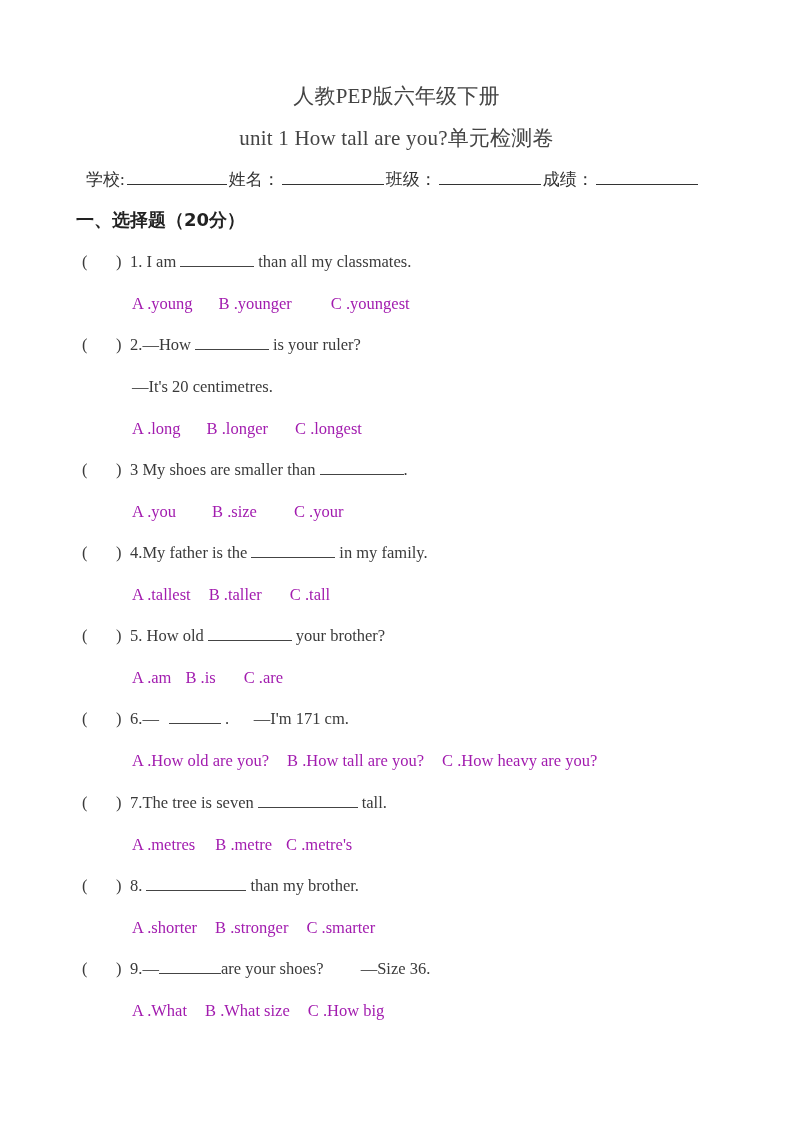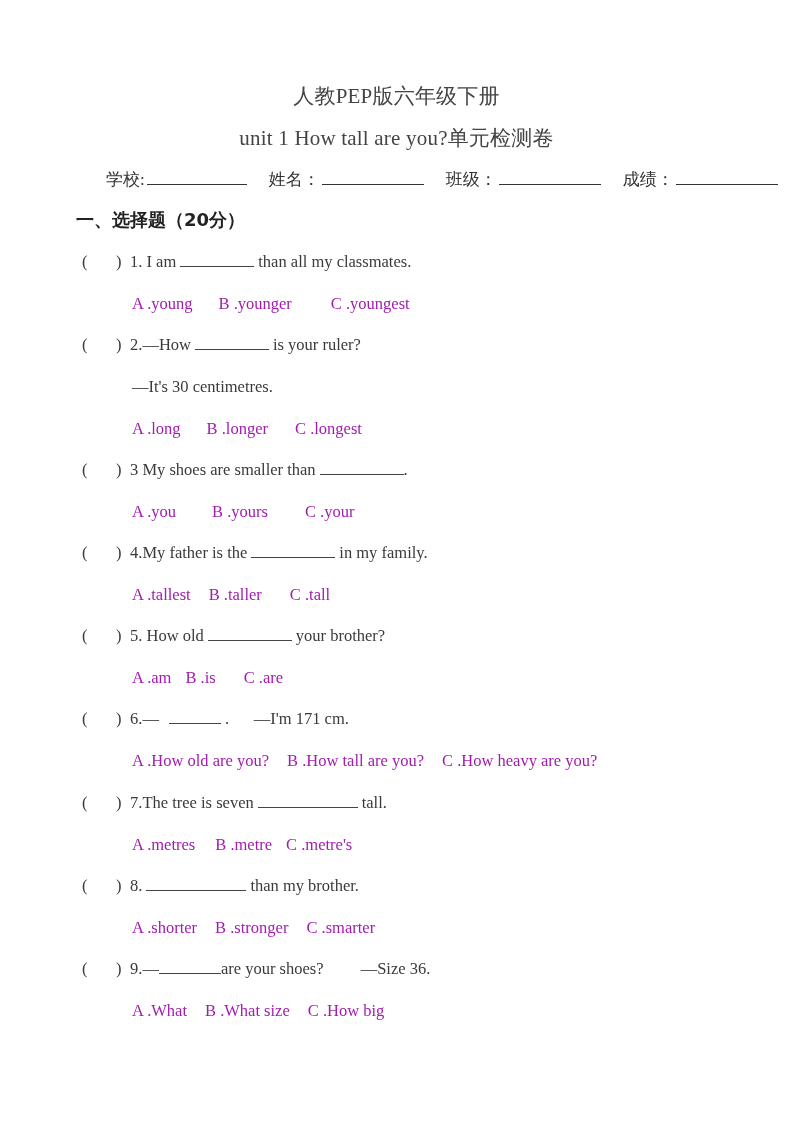--- a/index.html
+++ b/index.html
@@ -35,21 +35,21 @@
     .info-row {
       position: absolute;
       left: 86px;
       top: 168px;
       font-size: 17px;
       color: #333;
       white-space: nowrap;
       display: flex;
       align-items: baseline;
     }
-    .info-label { display: inline-block; margin-left: 20px; }
+    .info-label { display: inline-block; }
     .info-blank {
       display: inline-block;
       border-bottom: 1px solid #333;
       height: 14px;
       margin: 0 2px 0 2px;
     }
     .section-title {
       position: absolute;
       left: 76px;
       top: 208px;
@@ -128,38 +128,38 @@
   </div>
 
   <div class="q-line" style="top:335px">
     <span class="paren-open">(</span>
     <span class="paren-close">)</span>
     <span>2.</span>
     <span>—How</span>
     <span class="blank" style="width:74px"></span>
     <span>is your ruler?</span>
   </div>
-  <div class="sub-line" style="top:377px">—It's 30 centimetres.</div>
+  <div class="sub-line" style="top:377px">—It's 20 centimetres.</div>
   <div class="opts" style="top:419px">
     <span class="opt">A .long</span>
     <span class="opt" style="margin-left:26px">B .longer</span>
     <span class="opt" style="margin-left:27px">C .longest</span>
   </div>
 
   <div class="q-line" style="top:460px">
     <span class="paren-open">(</span>
     <span class="paren-close">)</span>
     <span>3</span>
     <span style="white-space:pre"> My shoes are smaller than</span>
     <span class="blank" style="width:84px"></span>
     <span style="margin-left:-4px">.</span>
   </div>
   <div class="opts" style="top:502px">
     <span class="opt">A .you</span>
-    <span class="opt" style="margin-left:36px">B .yours</span>
+    <span class="opt" style="margin-left:36px">B .size</span>
     <span class="opt" style="margin-left:37px">C .your</span>
   </div>
 
   <div class="q-line" style="top:543px">
     <span class="paren-open">(</span>
     <span class="paren-close">)</span>
     <span>4.</span>
     <span>My father is the</span>
     <span class="blank" style="width:84px"></span>
     <span>in my family.</span>

